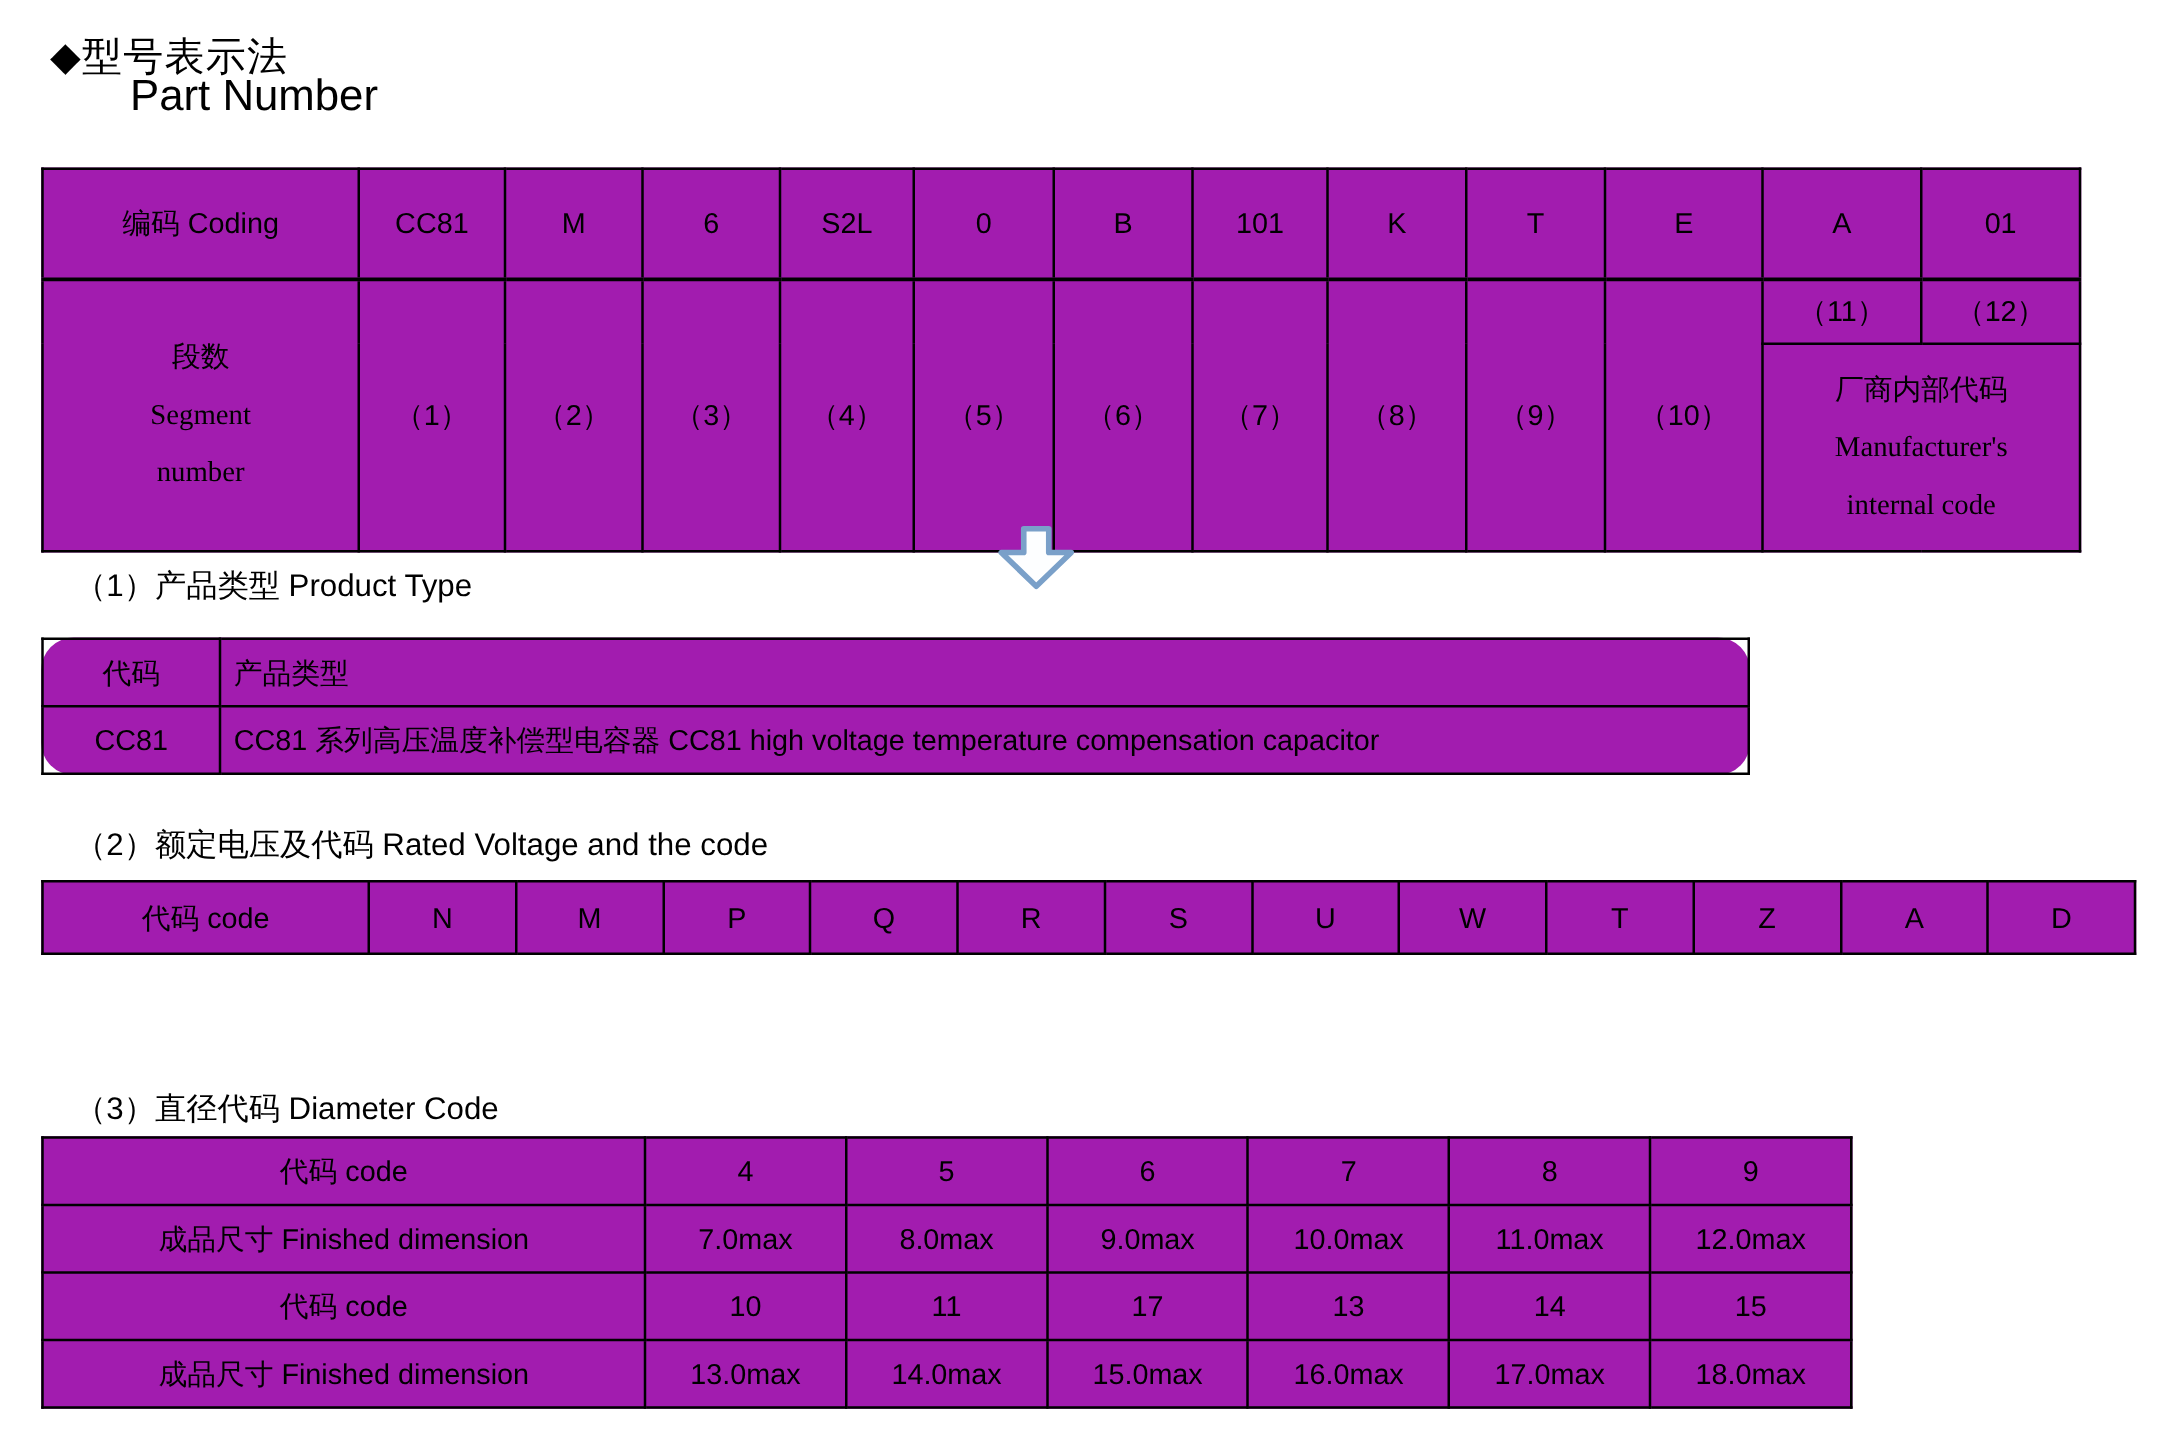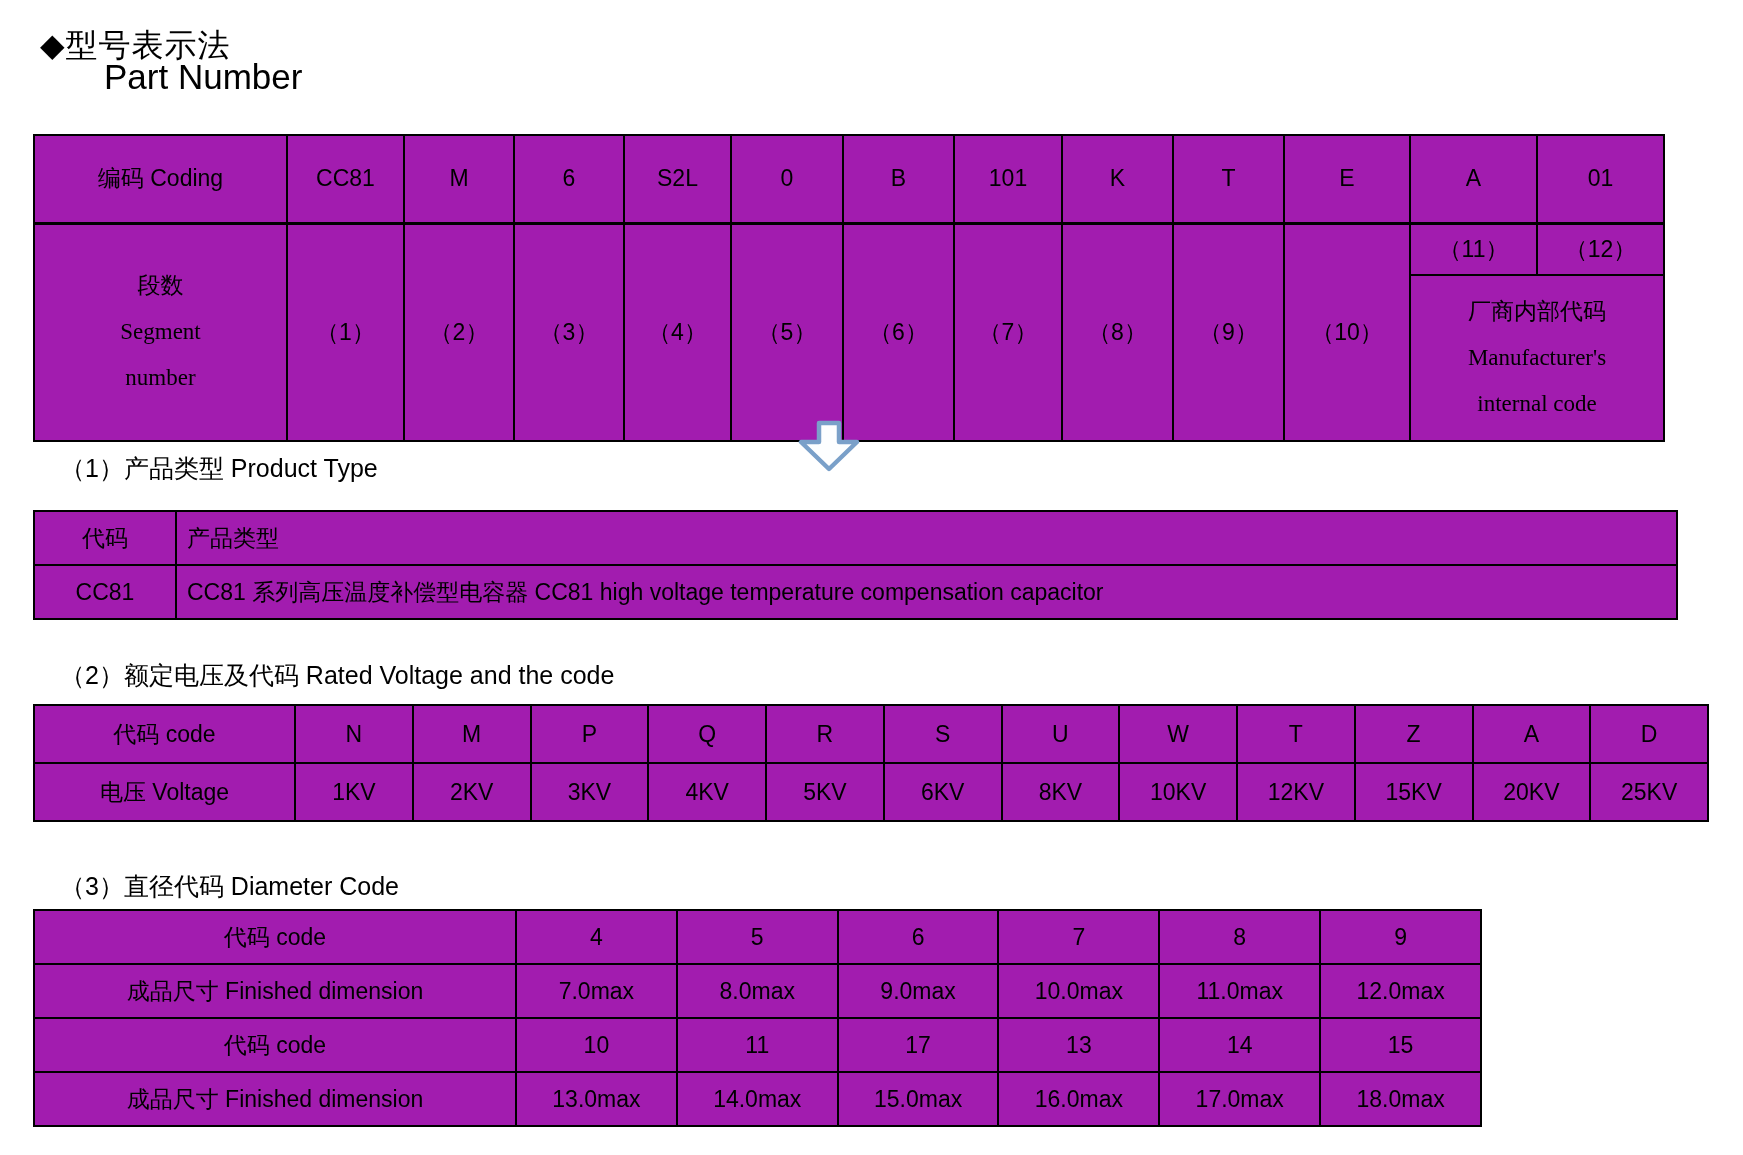--- a/index.html
+++ b/index.html
@@ -43,21 +43,21 @@
   td.multiline div{line-height:46px;font-family:Liberation Serif, serif;}
   
   .arrow{position:absolute;left:797px;top:420px;width:64px;height:52px;}
   .arrow polygon{fill:#FDFEFF;stroke-width:4.5;stroke-linejoin:round;}
   
   .sec-heading{position:absolute;font-size:25px;}
   .h1{left:60px;top:452px;}
   .h2{left:60px;top:643px;margin-top:16px;}
   .h3{left:60px;top:834px;margin-top:36px;}
   
-  .t2{left:33px;top:498px;width:1645px;}
+  .t2{left:33px;top:498px;width:1367px;border-radius:26px;}
   .t2 tr{height:54px;}
   .t2 td.l{text-align:left;padding-left:10px;}
   
   .t3{left:33px;top:692px;width:1676px;}
   .t3 tr{height:58px;}
   
   .t4{left:33px;top:897px;width:1449px;}
   .t4 tr{height:54px;}
 </style>
 </head>
@@ -177,35 +177,20 @@
       <td>Q</td>
       <td>R</td>
       <td>S</td>
       <td>U</td>
       <td>W</td>
       <td>T</td>
       <td>Z</td>
       <td>A</td>
       <td>D</td>
     </tr>
-    <tr>
-      <td>电压 Voltage</td>
-      <td>1KV</td>
-      <td>2KV</td>
-      <td>3KV</td>
-      <td>4KV</td>
-      <td>5KV</td>
-      <td>6KV</td>
-      <td>8KV</td>
-      <td>10KV</td>
-      <td>12KV</td>
-      <td>15KV</td>
-      <td>20KV</td>
-      <td>25KV</td>
-    </tr>
   </tbody>
     </table>
 
   <div class="sec-heading h3">（3）直径代码 Diameter Code</div>
   <table class="t t4">
     <colgroup>
       <col style="width:482px">
         <col>
         <col>
         <col>

